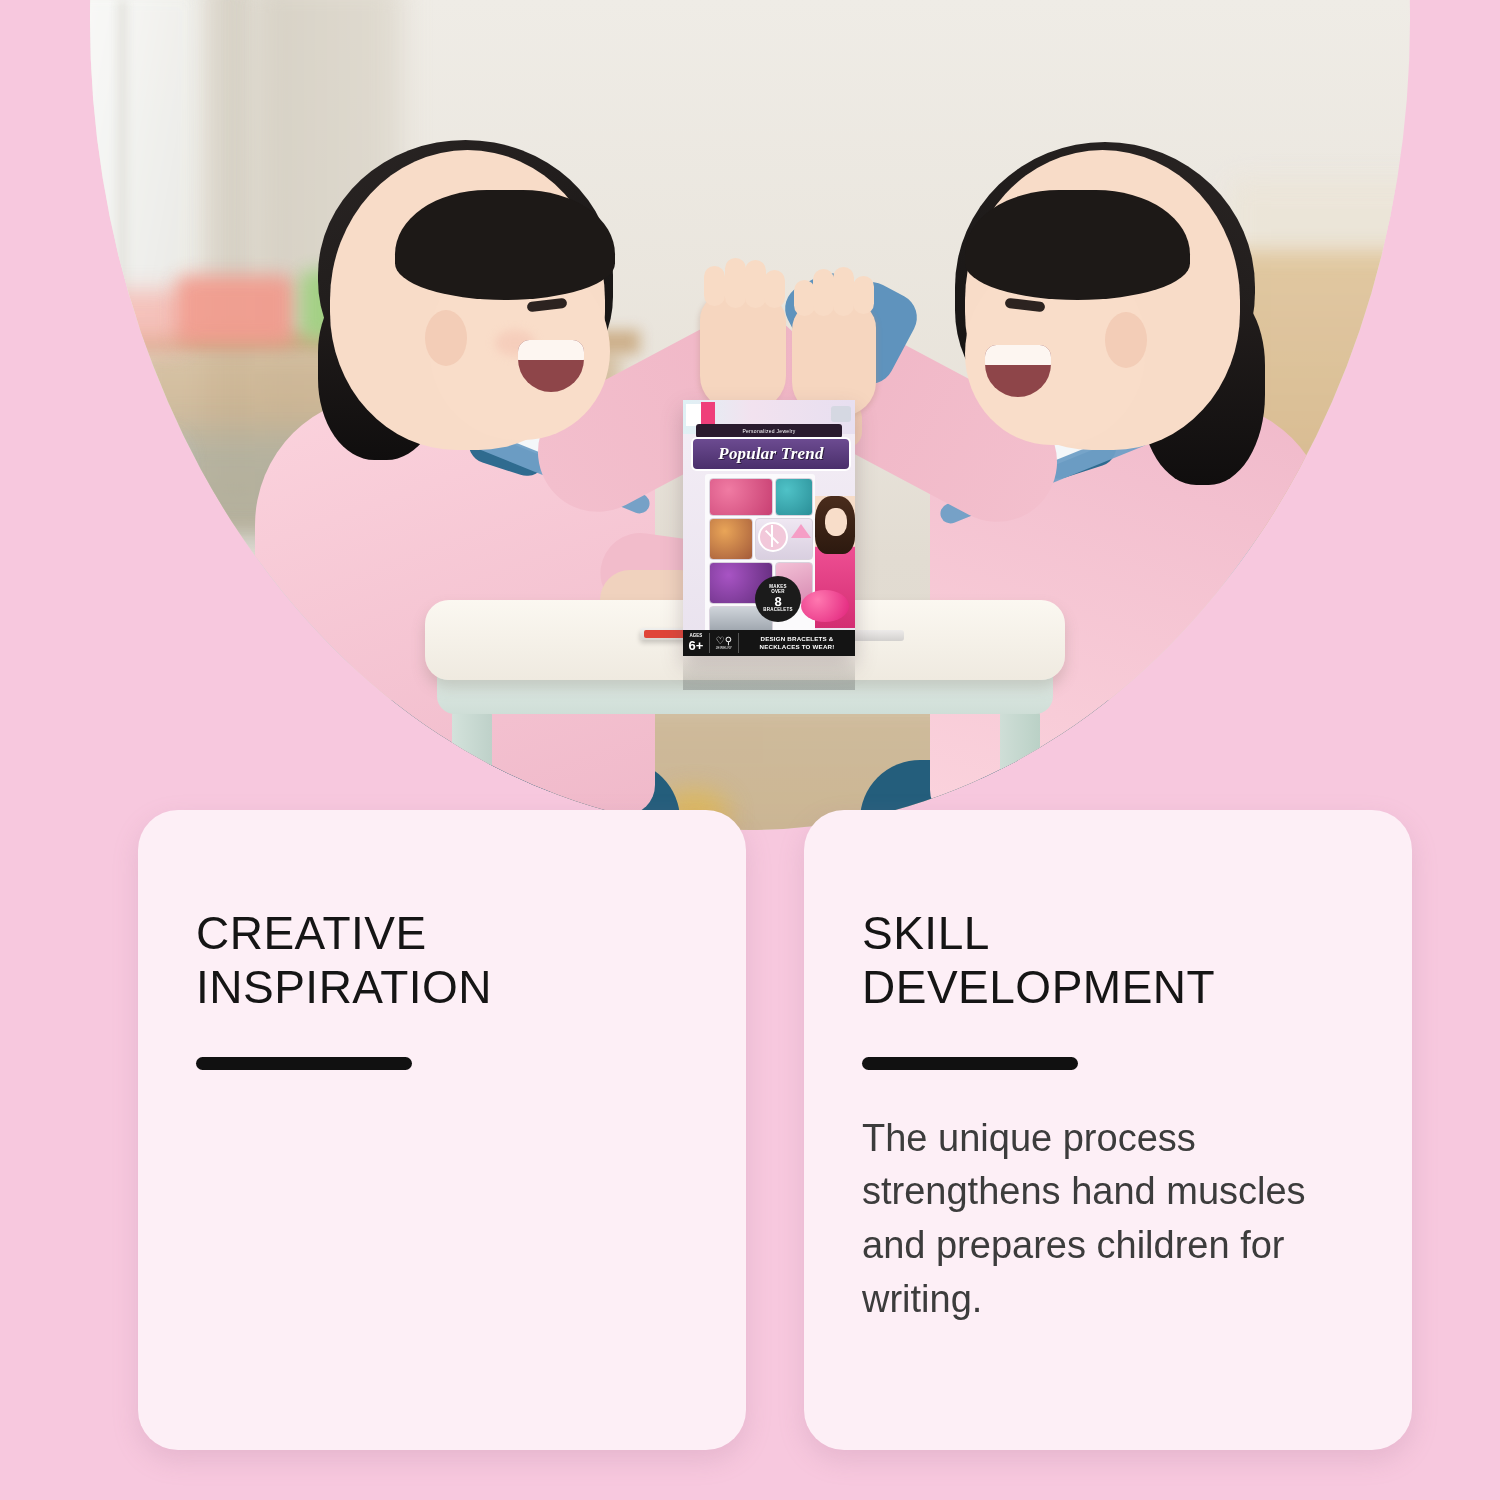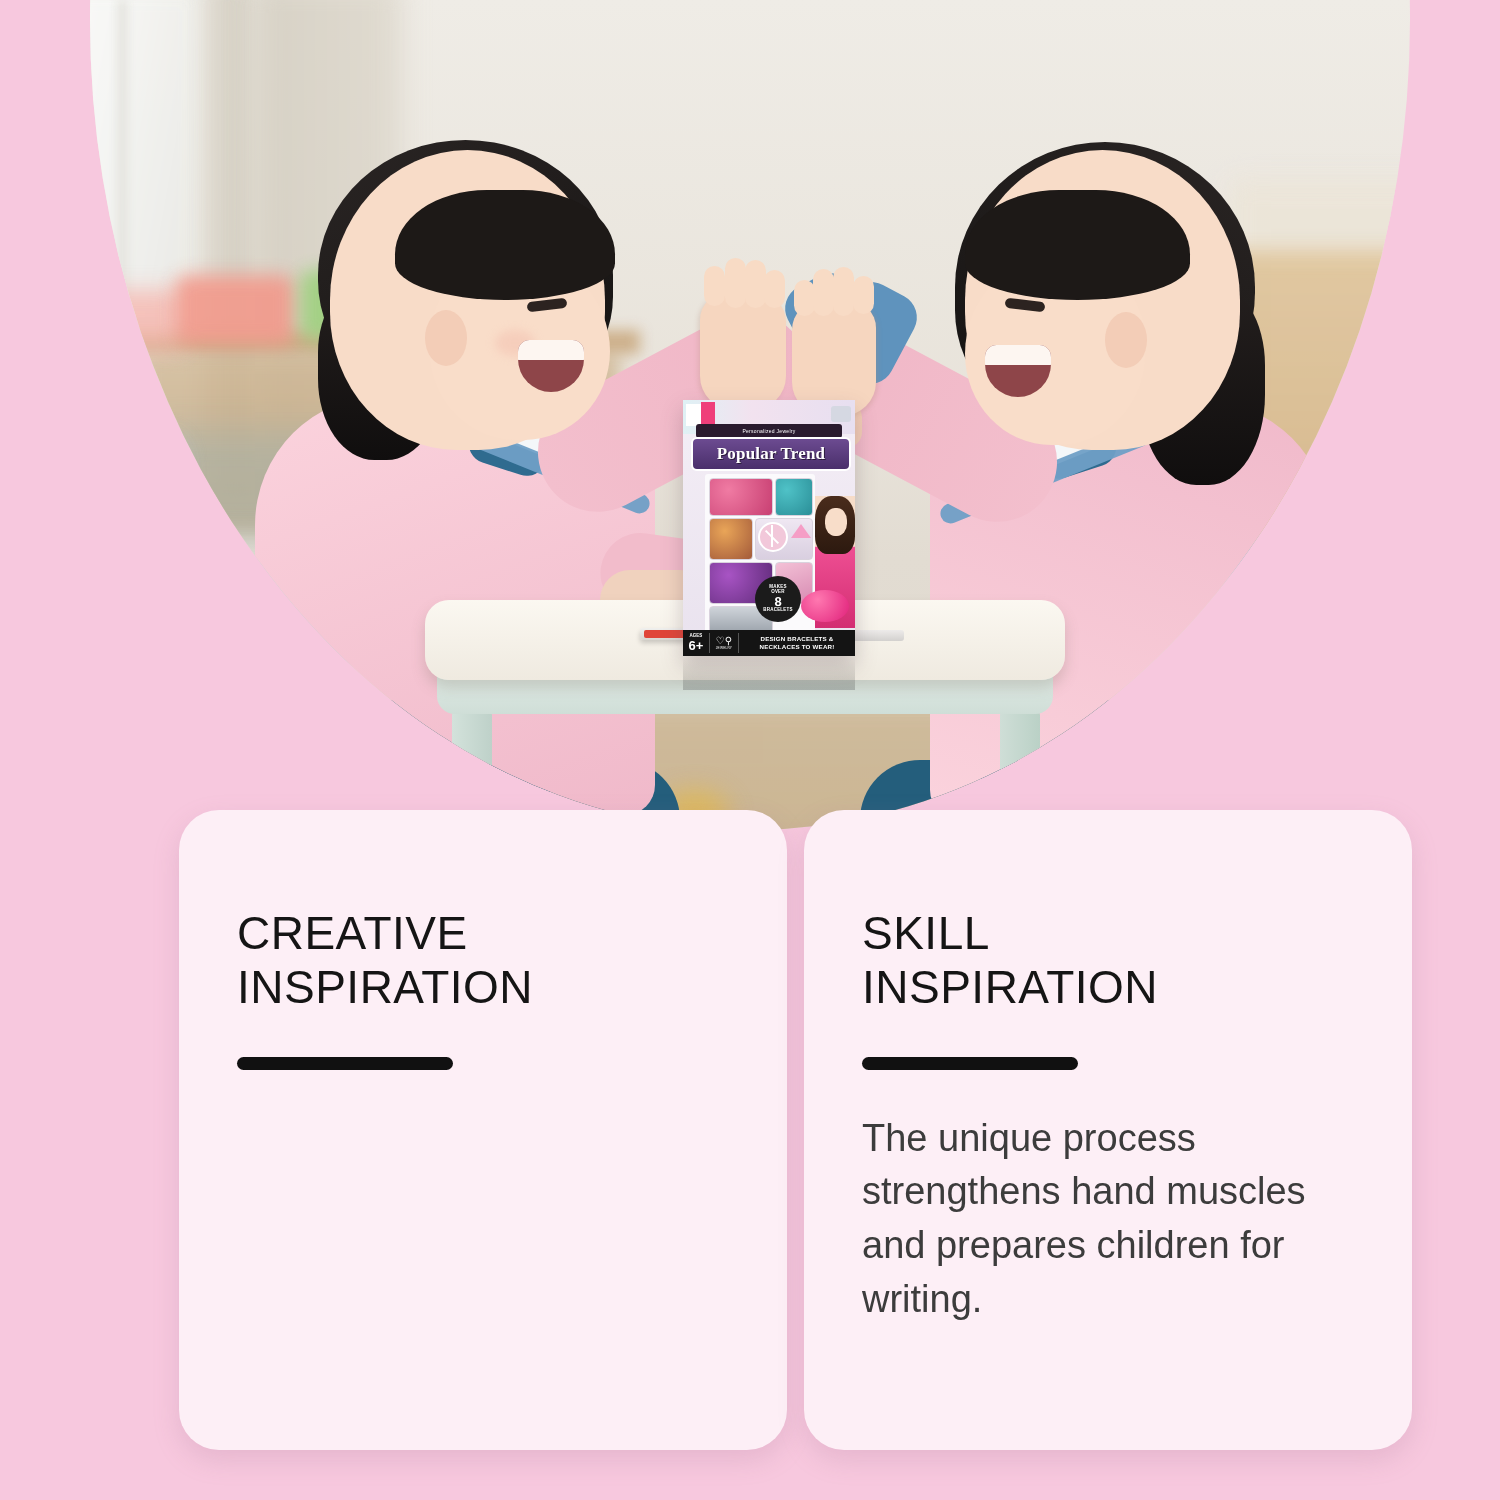--- a/index.html
+++ b/index.html
@@ -180,21 +180,21 @@
   .box-tag-new{position:absolute;left:18px;top:2px;width:14px;height:26px;background:#ef3f7a;}
   .box-tag-law{position:absolute;left:3px;top:4px;width:16px;height:22px;background:#fff;}
   .box-sticker{position:absolute;left:148px;top:6px;width:20px;height:16px;border-radius:3px;
     background:#cfd6df;opacity:.8;}
   .box-brandbar{position:absolute;left:13px;top:24px;width:146px;height:14px;border-radius:3px;
     background:#2a1b2e;display:flex;align-items:center;justify-content:center;}
   .box-brandbar span{color:#fff;font-size:5px;letter-spacing:.3px;line-height:1;text-align:center;}
   .box-title{position:absolute;left:8px;top:37px;width:156px;height:30px;border-radius:6px;
     background:linear-gradient(180deg,#6c4b91,#4a2f6b);border:2px solid #fff;
     display:flex;align-items:center;justify-content:center;}
-  .box-title span{color:#fff;font-size:17px;font-weight:bold;
+  .box-title span{color:#fff;font-size:17px;font-style:italic;font-weight:bold;
     letter-spacing:.2px;text-shadow:1px 1px 0 #2a1b3a;font-family:"Liberation Serif",serif;}
   .tray{position:absolute;left:22px;top:74px;width:110px;height:170px;background:#fbfafc;border-radius:3px;}
   .cell{position:absolute;border-radius:4px;border:1px solid #d9d2dd;}
   .c1{left:26px;top:78px;width:62px;height:36px;background:radial-gradient(circle at 30% 30%,#f07ba3,#c83f72);}
   .c2{left:92px;top:78px;width:36px;height:36px;background:radial-gradient(circle at 30% 30%,#4fc2c7,#2a8e97);}
   .c3{left:26px;top:118px;width:42px;height:40px;background:radial-gradient(circle at 35% 30%,#e9a558,#a35a3a);}
   .c4{left:72px;top:118px;width:56px;height:40px;background:linear-gradient(180deg,#efe7f2,#d9cfe0);}
   .c5{left:26px;top:162px;width:62px;height:40px;background:radial-gradient(circle at 30% 30%,#a854c4,#5e2a78);}
   .c6{left:92px;top:162px;width:36px;height:40px;background:linear-gradient(160deg,#f3c0d6,#d78bb2);}
   .c7{left:26px;top:206px;width:62px;height:34px;background:linear-gradient(180deg,#cfd4da,#8b939c);}
@@ -235,21 +235,21 @@
   .pen{position:absolute;left:640px;top:628px;width:70px;height:12px;border-radius:3px;
     background:linear-gradient(180deg,#f0f0ee,#d8d6d2);box-shadow:0 3px 5px rgba(0,0,0,.18);}
   .pen-red{position:absolute;left:644px;top:630px;width:52px;height:8px;border-radius:2px;background:#e0453a;}
   .pen2{position:absolute;left:840px;top:630px;width:64px;height:11px;border-radius:3px;
     background:linear-gradient(180deg,#eceaea,#cfcdcb);opacity:.9;}
 
   
   .card{position:absolute;top:810px;width:608px;height:640px;border-radius:40px;
     background:#fdeff6;box-shadow:0 10px 26px rgba(170,120,150,.22);
     padding:96px 58px 0 58px;box-sizing:border-box;}
-  .card-left{left:138px;margin-left:41px;}
+  .card-left{left:138px;}
   .card-right{left:804px;}
   .card h2{margin:0;color:#151515;font-size:46px;font-weight:400;line-height:1.18;
     letter-spacing:.5px;white-space:pre-line;}
   .rule{margin-top:42px;width:216px;height:13px;border-radius:7px;background:#111;}
   .card p{margin:42px 0 0 0;color:#3c3c3c;font-size:38px;line-height:1.42;font-weight:400;}
 </style>
 </head>
 <body>
 
 <div class="stage">
@@ -406,18 +406,18 @@
   </div>
 
   <div class="card card-left">
     <h2>CREATIVE
 INSPIRATION</h2>
     <div class="rule"></div>
   </div>
 
   <div class="card card-right">
     <h2>SKILL
-INSPIRATION</h2>
+DEVELOPMENT</h2>
     <div class="rule"></div>
     <p>The unique process strengthens hand muscles and prepares children for writing.</p>
   </div>
 
 </div>
 
 </body></html>

